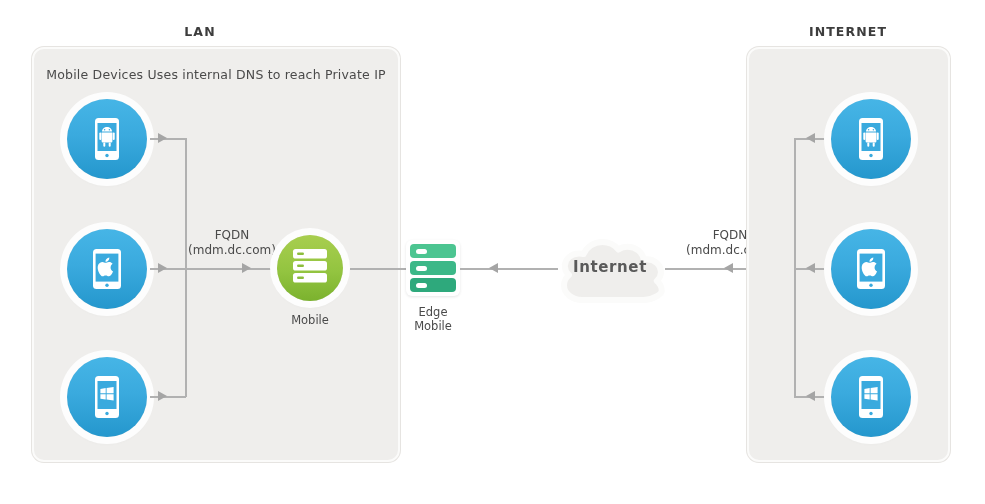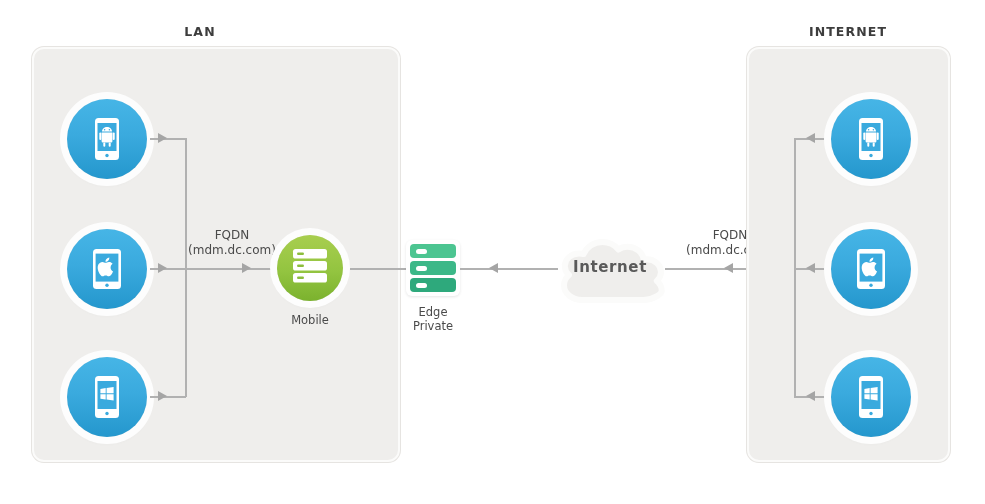--- a/index.html
+++ b/index.html
@@ -159,20 +159,21 @@
 </style>
 </head>
 <body>
 
 <div class="stage">
 
   <div class="zone-title" style="left:110px; top:24px; width:180px;">LAN</div>
 
   <div class="zone-panel" style="left:32px; top:47px; width:368px; height:415px;"></div>
 
+  <div class="panel-caption" style="left:32px; top:67px; width:368px;">Mobile Devices Uses internal DNS to reach Private IP</div>
 
   <div class="device" style="left:67px; top:99px;">
     <span>
       <svg width="40" height="46" viewBox="0 0 40 46">
         <rect x="8" y="2" width="24" height="42" rx="3.5" fill="#ffffff"></rect>
         <rect x="10.5" y="7" width="19" height="28" fill="#3aaade"></rect>
         <circle cx="20" cy="39.5" r="1.7" fill="#3aaade"></circle>
         <g fill="#ffffff">
           <path d="M14.6 16.6h10.8v8.6a1.2 1.2 0 0 1-1.2 1.2h-8.4a1.2 1.2 0 0 1-1.2-1.2z"></path>
           <rect x="12.3" y="16.6" width="2" height="7.4" rx="1"></rect>
@@ -257,21 +258,21 @@
         <i></i>
       </div>
     <div class="edge-bar b2">
         <i></i>
       </div>
     <div class="edge-bar b3">
         <i></i>
       </div>
   </div>
   <div class="node-label" style="left:383px; top:305px; width:100px;">Edge
-Private</div>
+Mobile</div>
 
   <div class="wire h" style="left:460px; top:268px; width:98px;"></div>
   <div class="arrow left" style="left:489px; top:263px;"></div>
 
   <div class="cloud" style="left:548px; top:224px;">
     <svg width="124" height="88" viewBox="0 0 124 88">
       <path d="M34 76c-10 0-18-6.6-18-14.8 0-4 1.9-7.6 5-10.2-2.6-2.3-4.2-5.4-4.2-8.9
                0-7 6.4-12.7 14.3-12.7 1.6 0 3.1.23 4.5.66C38.2 23.3 45.6 18 54.4 18
                c6.6 0 12.4 3 15.9 7.5 2.6-1.8 5.8-2.8 9.3-2.8 8.2 0 15 5.6 16.2 12.9
                .9-.2 1.9-.3 2.9-.3 7.9 0 14.3 5.7 14.3 12.7 0 3.5-1.6 6.6-4.2 8.9

